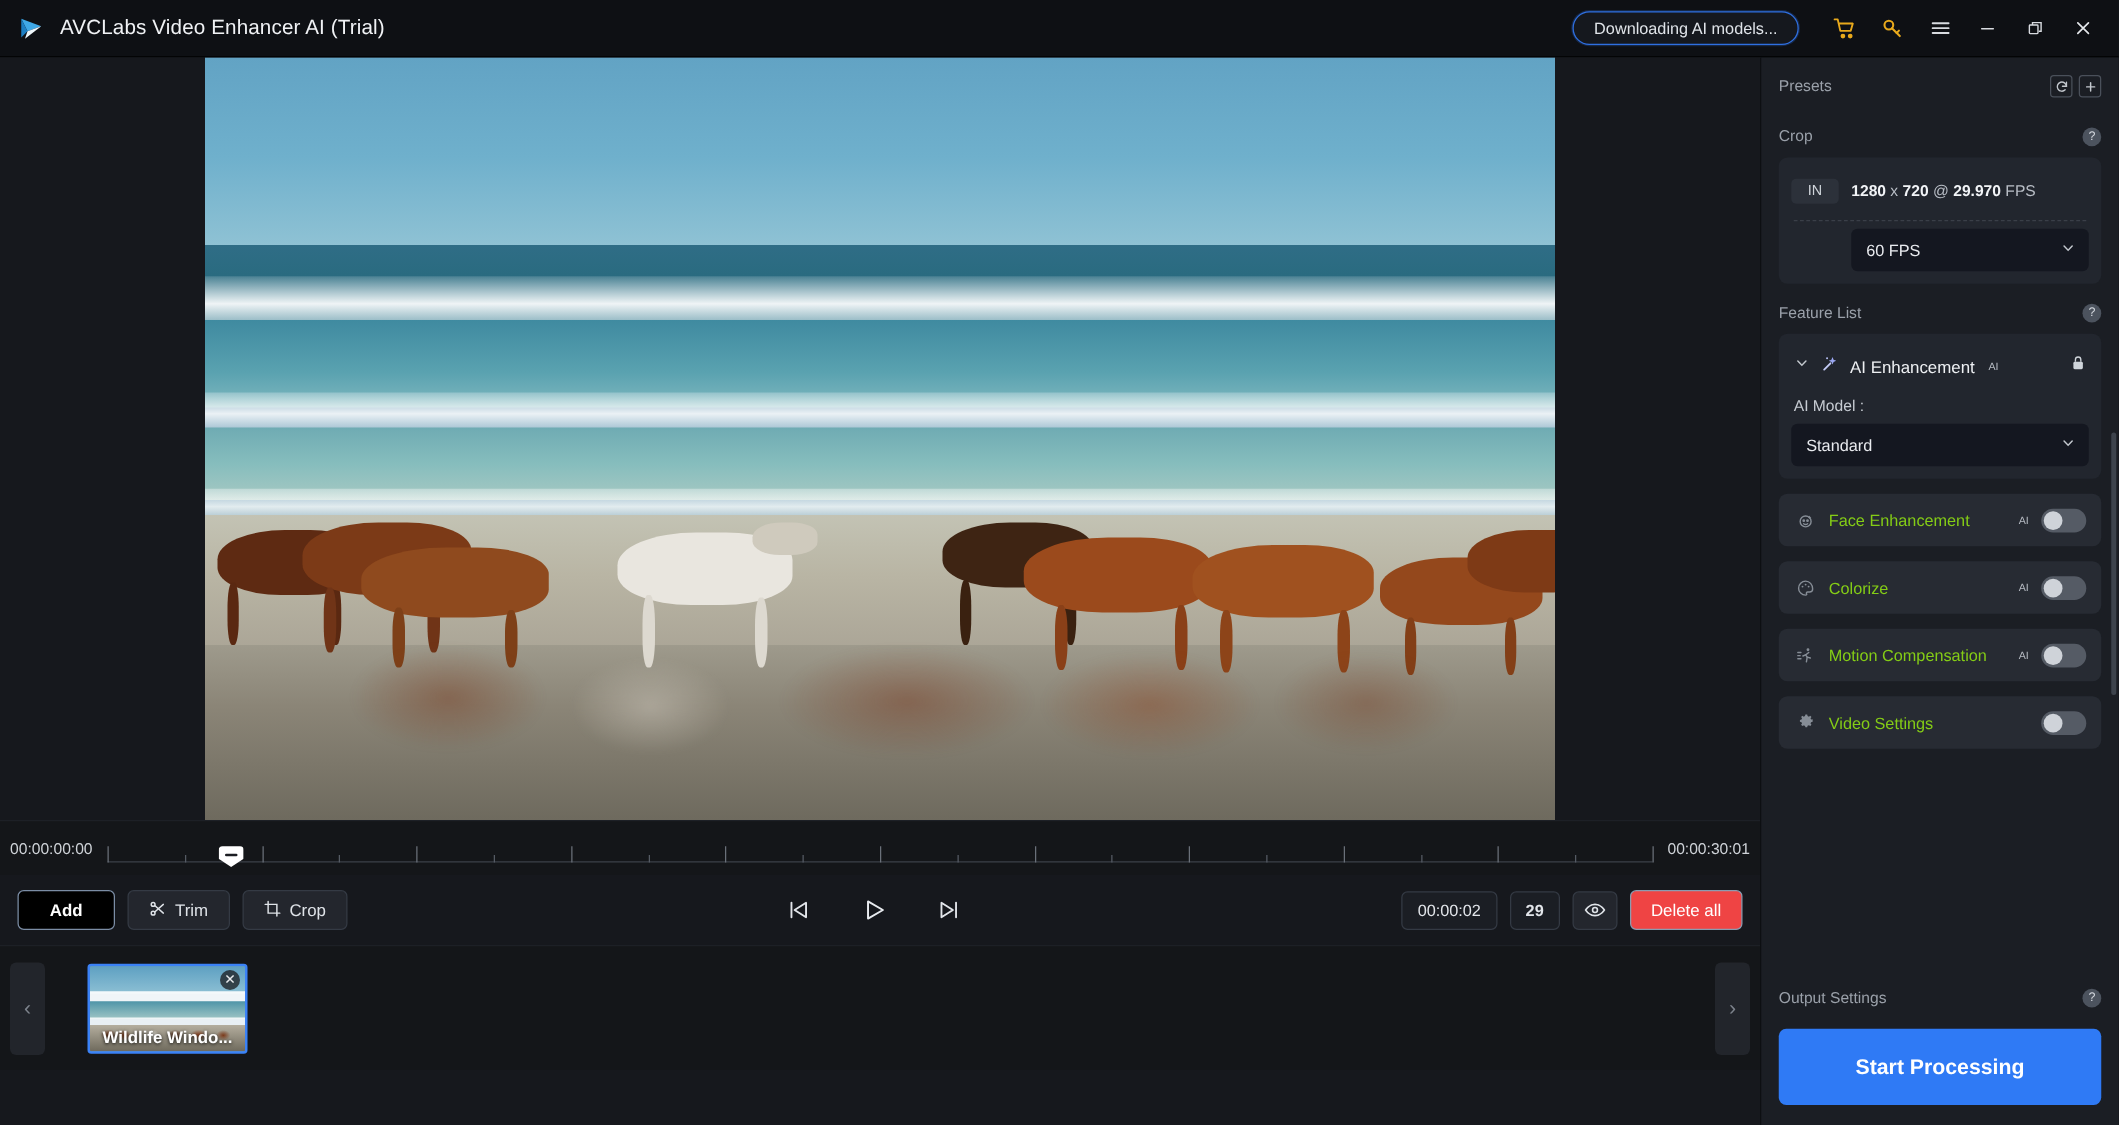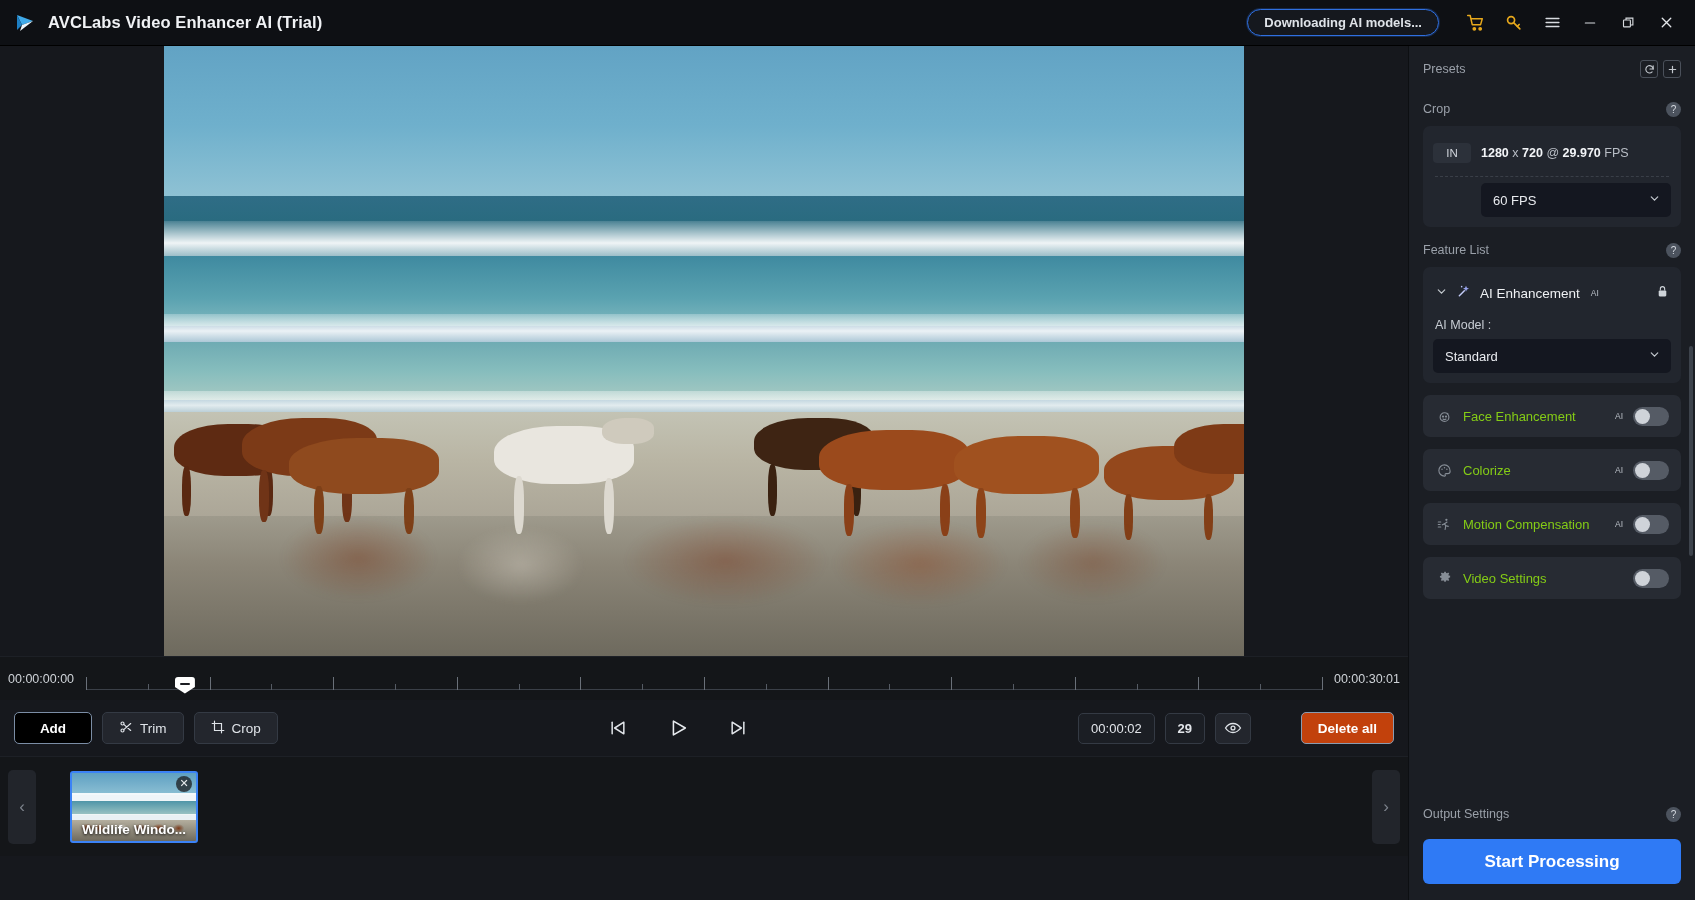--- a/index.html
+++ b/index.html
@@ -12,21 +12,20 @@
   }
   .app { position: relative; width: 1695px; height: 900px; display: flex; flex-direction: column; }
 
   
   .titlebar {
     height: 46px; min-height: 46px;
     background: #0e1014;
     display: flex; align-items: center;
     padding: 0 10px 0 12px;
     border-bottom: 1px solid #000;
-    font-weight: bold;
   }
   .logo { width: 26px; height: 26px; margin-right: 10px; display: flex; align-items: center; justify-content: center; }
   .app-title { font-size: 16.5px; color: #f0f2f5; letter-spacing: .1px; }
   .tb-spacer { flex: 1; }
   .dl-pill {
     border: 1.5px solid #2f6fe0; border-radius: 16px;
     padding: 5px 16px; font-size: 13px; color: #dfe3e8;
     background: #15181e; margin-right: 18px;
     box-shadow: 0 0 0 1px rgba(47,111,224,.25);
     white-space: nowrap;
@@ -113,21 +112,21 @@
     height: 56px; min-height: 56px; background: #16181d;
     display: flex; align-items: center; padding: 0 14px; gap: 10px;
   }
   .btn {
     height: 32px; border-radius: 5px; border: 1px solid #343a44;
     background: #23262d; color: #dfe3e8; font-size: 13.5px;
     display: inline-flex; align-items: center; justify-content: center; gap: 7px;
     padding: 0 16px; cursor: default; white-space: nowrap;
   }
   .btn.primary { background: #000000; border-color: #7b8da5; color: #ffffff; font-weight: bold; min-width: 78px; }
-  .btn.slate { background: #c2410c; border-color: #8a9bb0; color: #ffffff; font-weight: bold; margin-left: 40px; }
+  .btn.slate { background: #ef4444; border-color: #8a9bb0; color: #ffffff; font-weight: normal; }
   .ctr-spacer { flex: 1; }
   .play-group { display: flex; align-items: center; gap: 30px; }
   .icon-btn {
     width: 30px; height: 30px; display: flex; align-items: center; justify-content: center; cursor: default;
   }
   .field {
     height: 31px; border-radius: 5px; border: 1px solid #343a44; background: #1b1e24;
     color: #e2e5ea; font-size: 13px; display: flex; align-items: center; justify-content: center;
     padding: 0 12px;
   }
@@ -233,21 +232,21 @@
   .toggle {
     width: 36px; height: 19px; border-radius: 10px; background: #555b65; position: relative;
   }
   .toggle .knob {
     position: absolute; left: 2px; top: 2px; width: 15px; height: 15px; border-radius: 50%;
     background: #cfd3d9;
   }
   .panel-foot { padding: 0 14px 16px; }
   .foot-head { display: flex; align-items: center; height: 30px; margin-bottom: 10px; }
   .start-btn {
-    height: 45px; border-radius: 6px; background: #2f7af5; color: #fff;
+    height: 61px; border-radius: 6px; background: #2f7af5; color: #fff;
     font-size: 17px; font-weight: bold; display: flex; align-items: center; justify-content: center;
   }
   .scrollbar { position: absolute; right: 2px; top: 300px; width: 4px; height: 210px; background: #3d434c; border-radius: 2px; }
 </style>
 </head>
 <body>
 
 <div class="app">
 
   <div class="titlebar">

